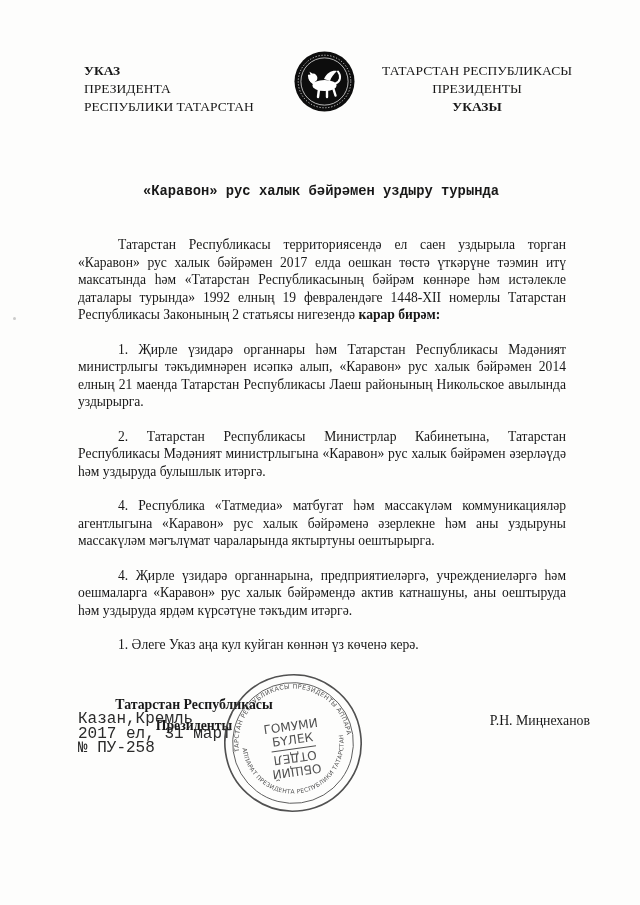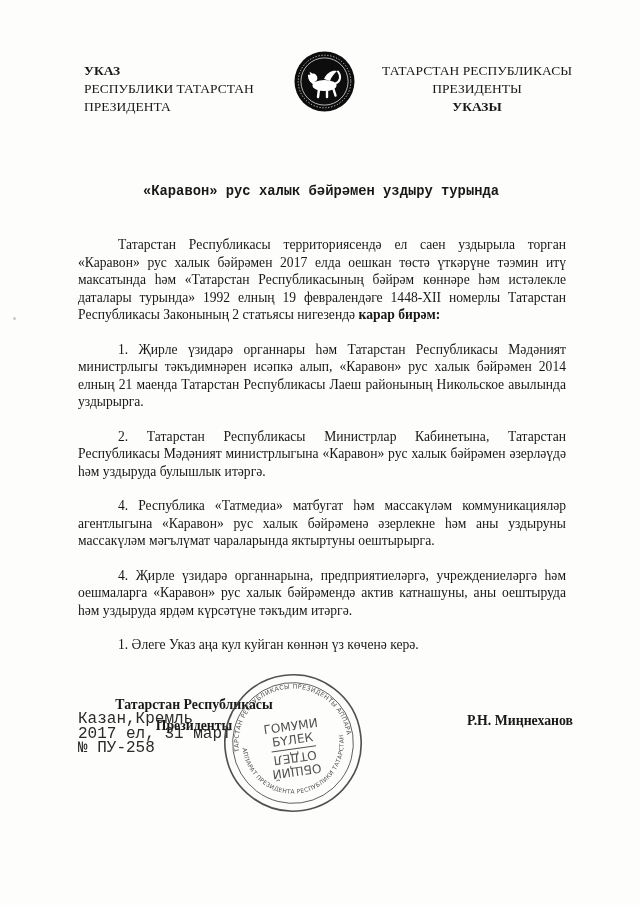--- a/index.html
+++ b/index.html
@@ -18,42 +18,42 @@
   
   .title{position:absolute;left:76px;top:184px;width:490px;text-align:center;
     font-weight:bold;font-size:13.8px;font-family:Liberation Mono, monospace;}
   
   .body{position:absolute;left:78px;top:236px;width:488px;
     font-size:13.6px;line-height:17.5px;text-align:justify;}
   .body p{margin:0 0 17px 0;text-indent:40px;}
   
   .sig-office{position:absolute;left:88px;top:694px;width:212px;text-align:center;
     font-weight:bold;font-size:13.8px;line-height:21px;}
-  .sig-name{position:absolute;left:450px;top:713px;width:140px;text-align:center;
-    font-weight:bold;font-size:13.8px;}
+  .sig-name{position:absolute;left:450px;top:713px;width:140px;text-align:right;
+    font-weight:normal;font-size:13.8px;}
   .sig-date{position:absolute;left:78px;top:712px;
     font-family:"Liberation Mono", monospace;font-size:16px;line-height:14.5px;
     color:#2a2a2a;white-space:pre-line;}
   
   .stamp{position:absolute;left:220px;top:670px;width:146px;height:146px;
     opacity:0.88;transform:rotate(-8deg);}
   .stamp text{fill:#3a3a3a;font-family:"DejaVu Sans", sans-serif;}
   
   .noise{position:absolute;width:3px;height:3px;border-radius:50%;
     background:#9a9a9a;opacity:0.5;}
 </style>
 </head>
 <body>
 
 <div class="page">
 
   <div class="hdr-left">
     <div class="hdr-bold">УКАЗ</div>
+    <div>ПРЕЗИДЕНТА</div>
     <div>РЕСПУБЛИКИ ТАТАРСТАН</div>
-    <div>ПРЕЗИДЕНТА</div>
   </div>
 
   <svg class="emblem" viewBox="0 0 63 63" aria-hidden="true">
     <circle cx="31.5" cy="31.5" r="30" fill="#0d0d0d"></circle>
     <circle cx="31.5" cy="31.5" r="26.3" fill="none" stroke="#ffffff" stroke-width="0.8" stroke-dasharray="1.2 1.8"></circle>
     <circle cx="31.5" cy="31.5" r="23.6" fill="none" stroke="#ffffff" stroke-width="0.7"></circle>
     <g>
       <path d="M31,29 C34,22 40,20 44,21 C41,24 38,27 37,31 Z" fill="#ffffff"></path>
       <ellipse cx="31.5" cy="35.5" rx="12" ry="5.6" fill="#ffffff"></ellipse>
       <circle cx="20" cy="28" r="4.4" fill="#ffffff"></circle>

